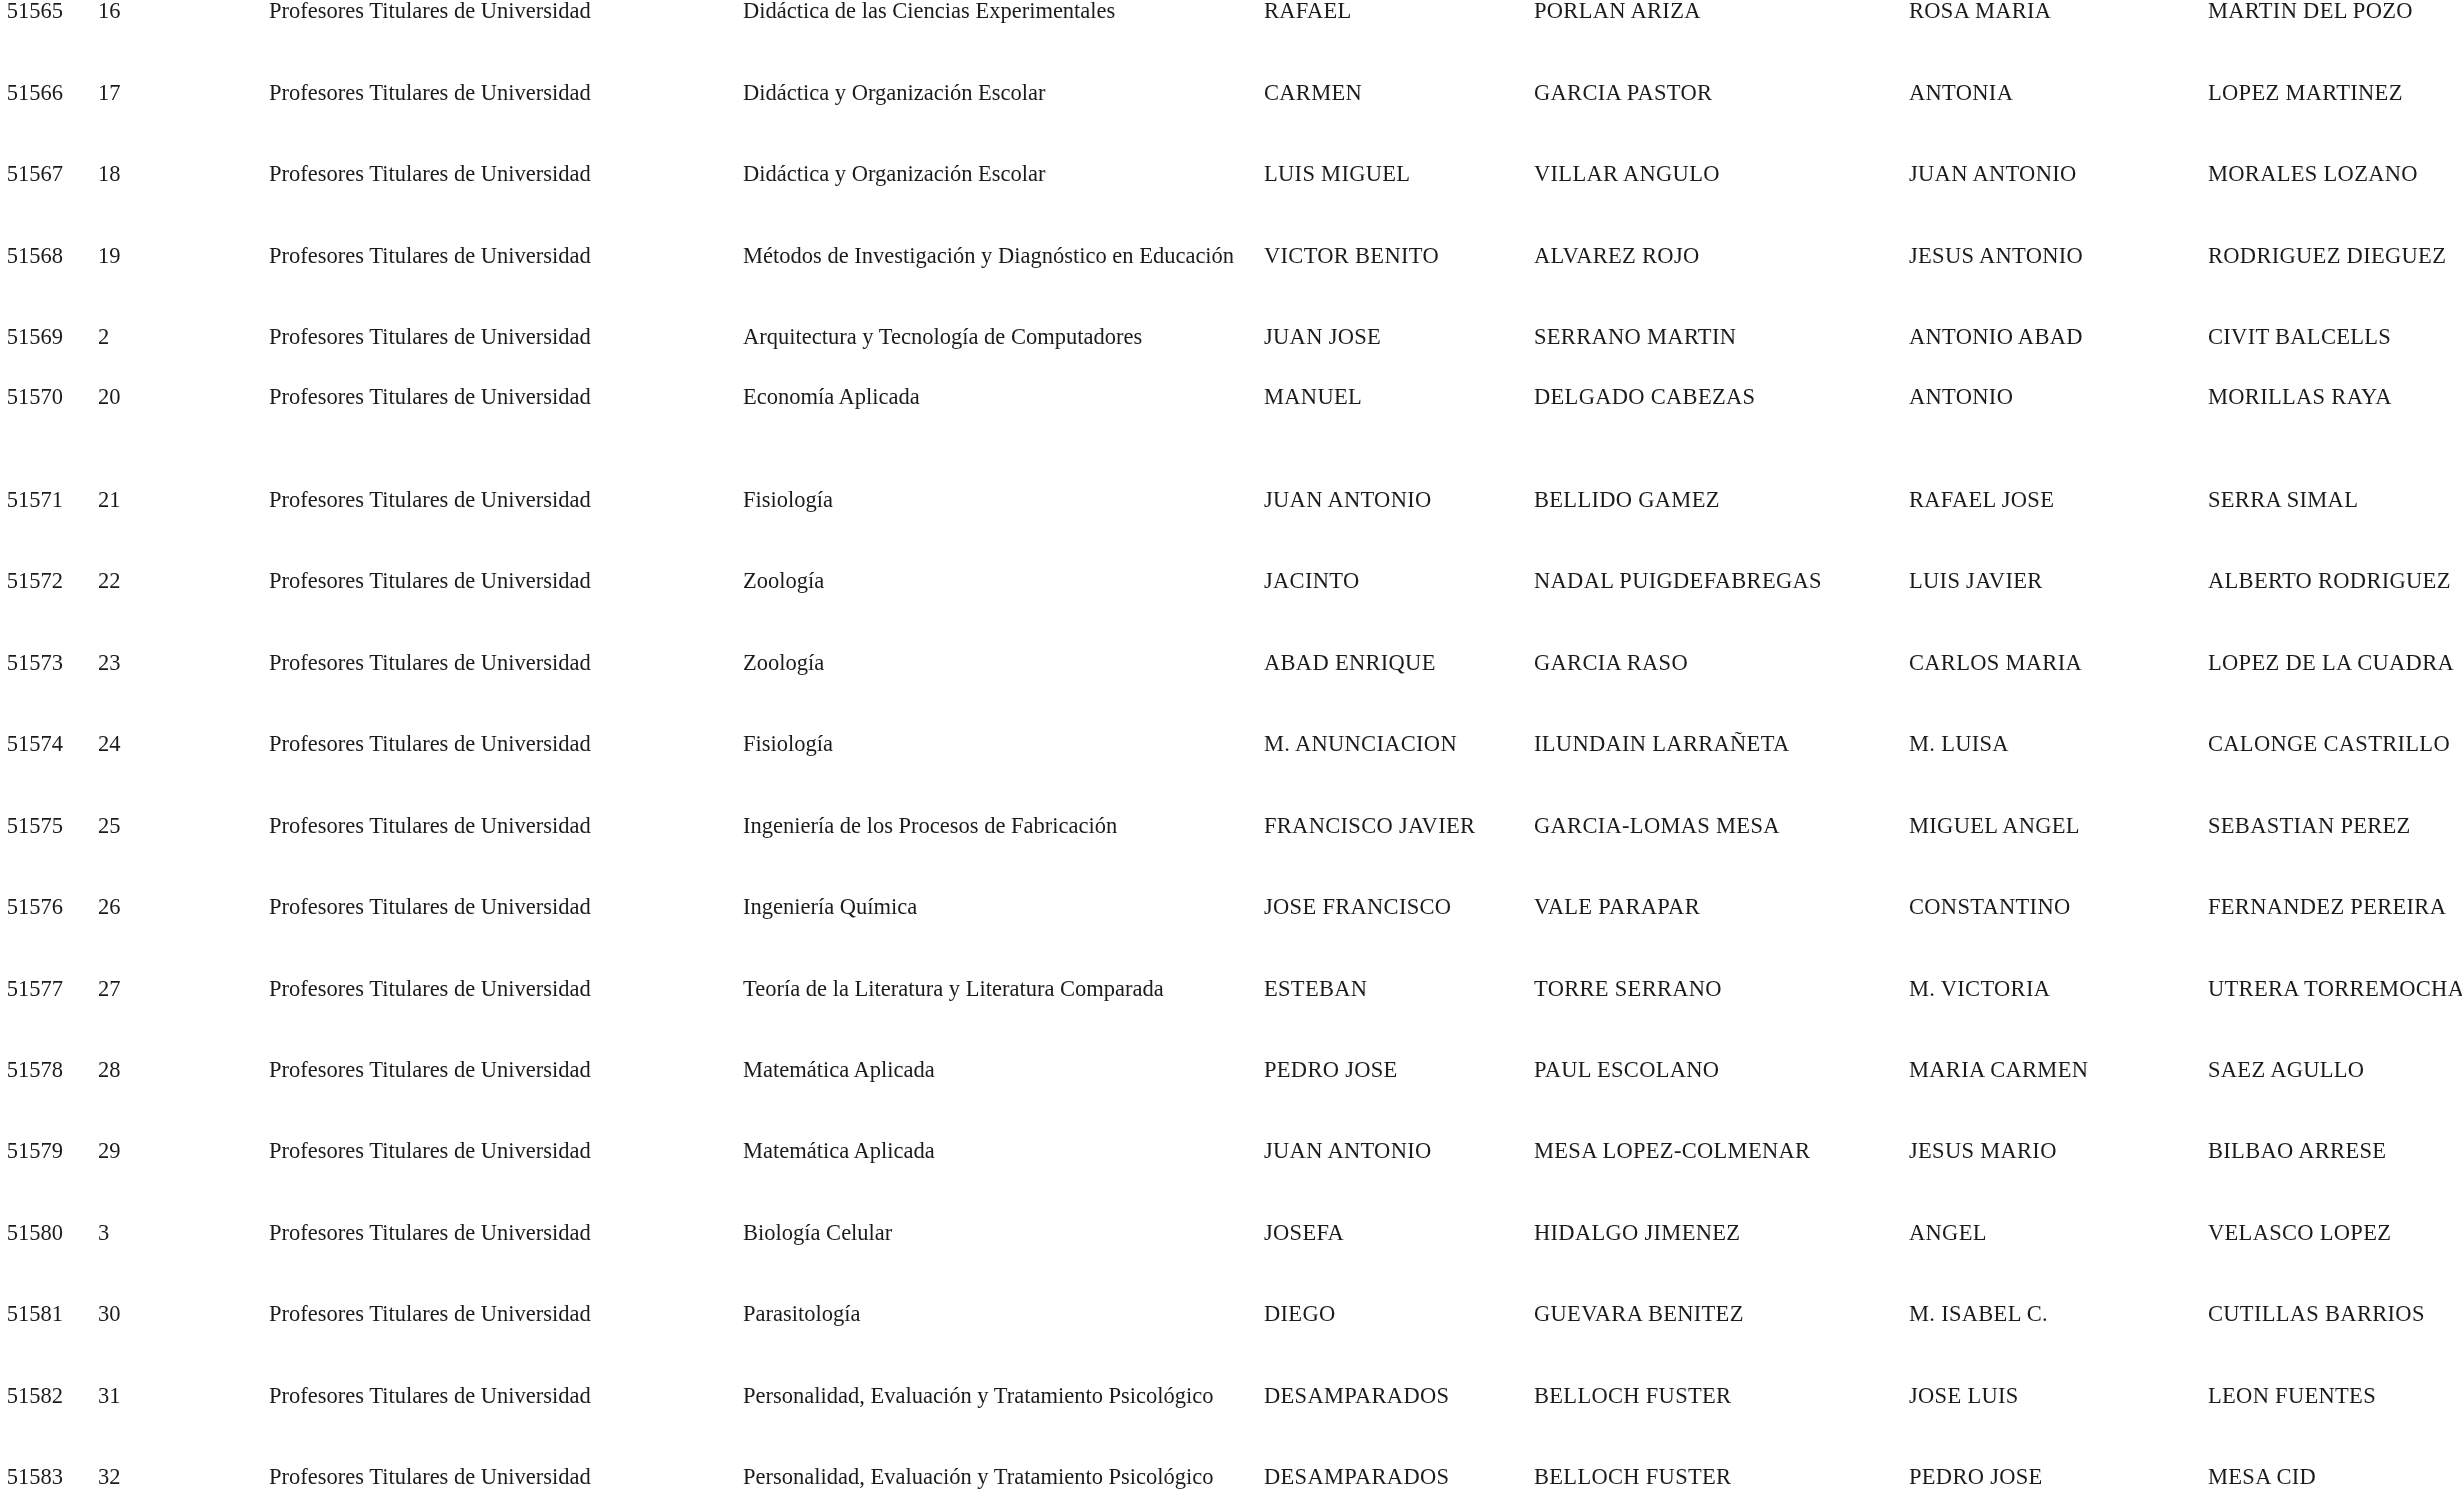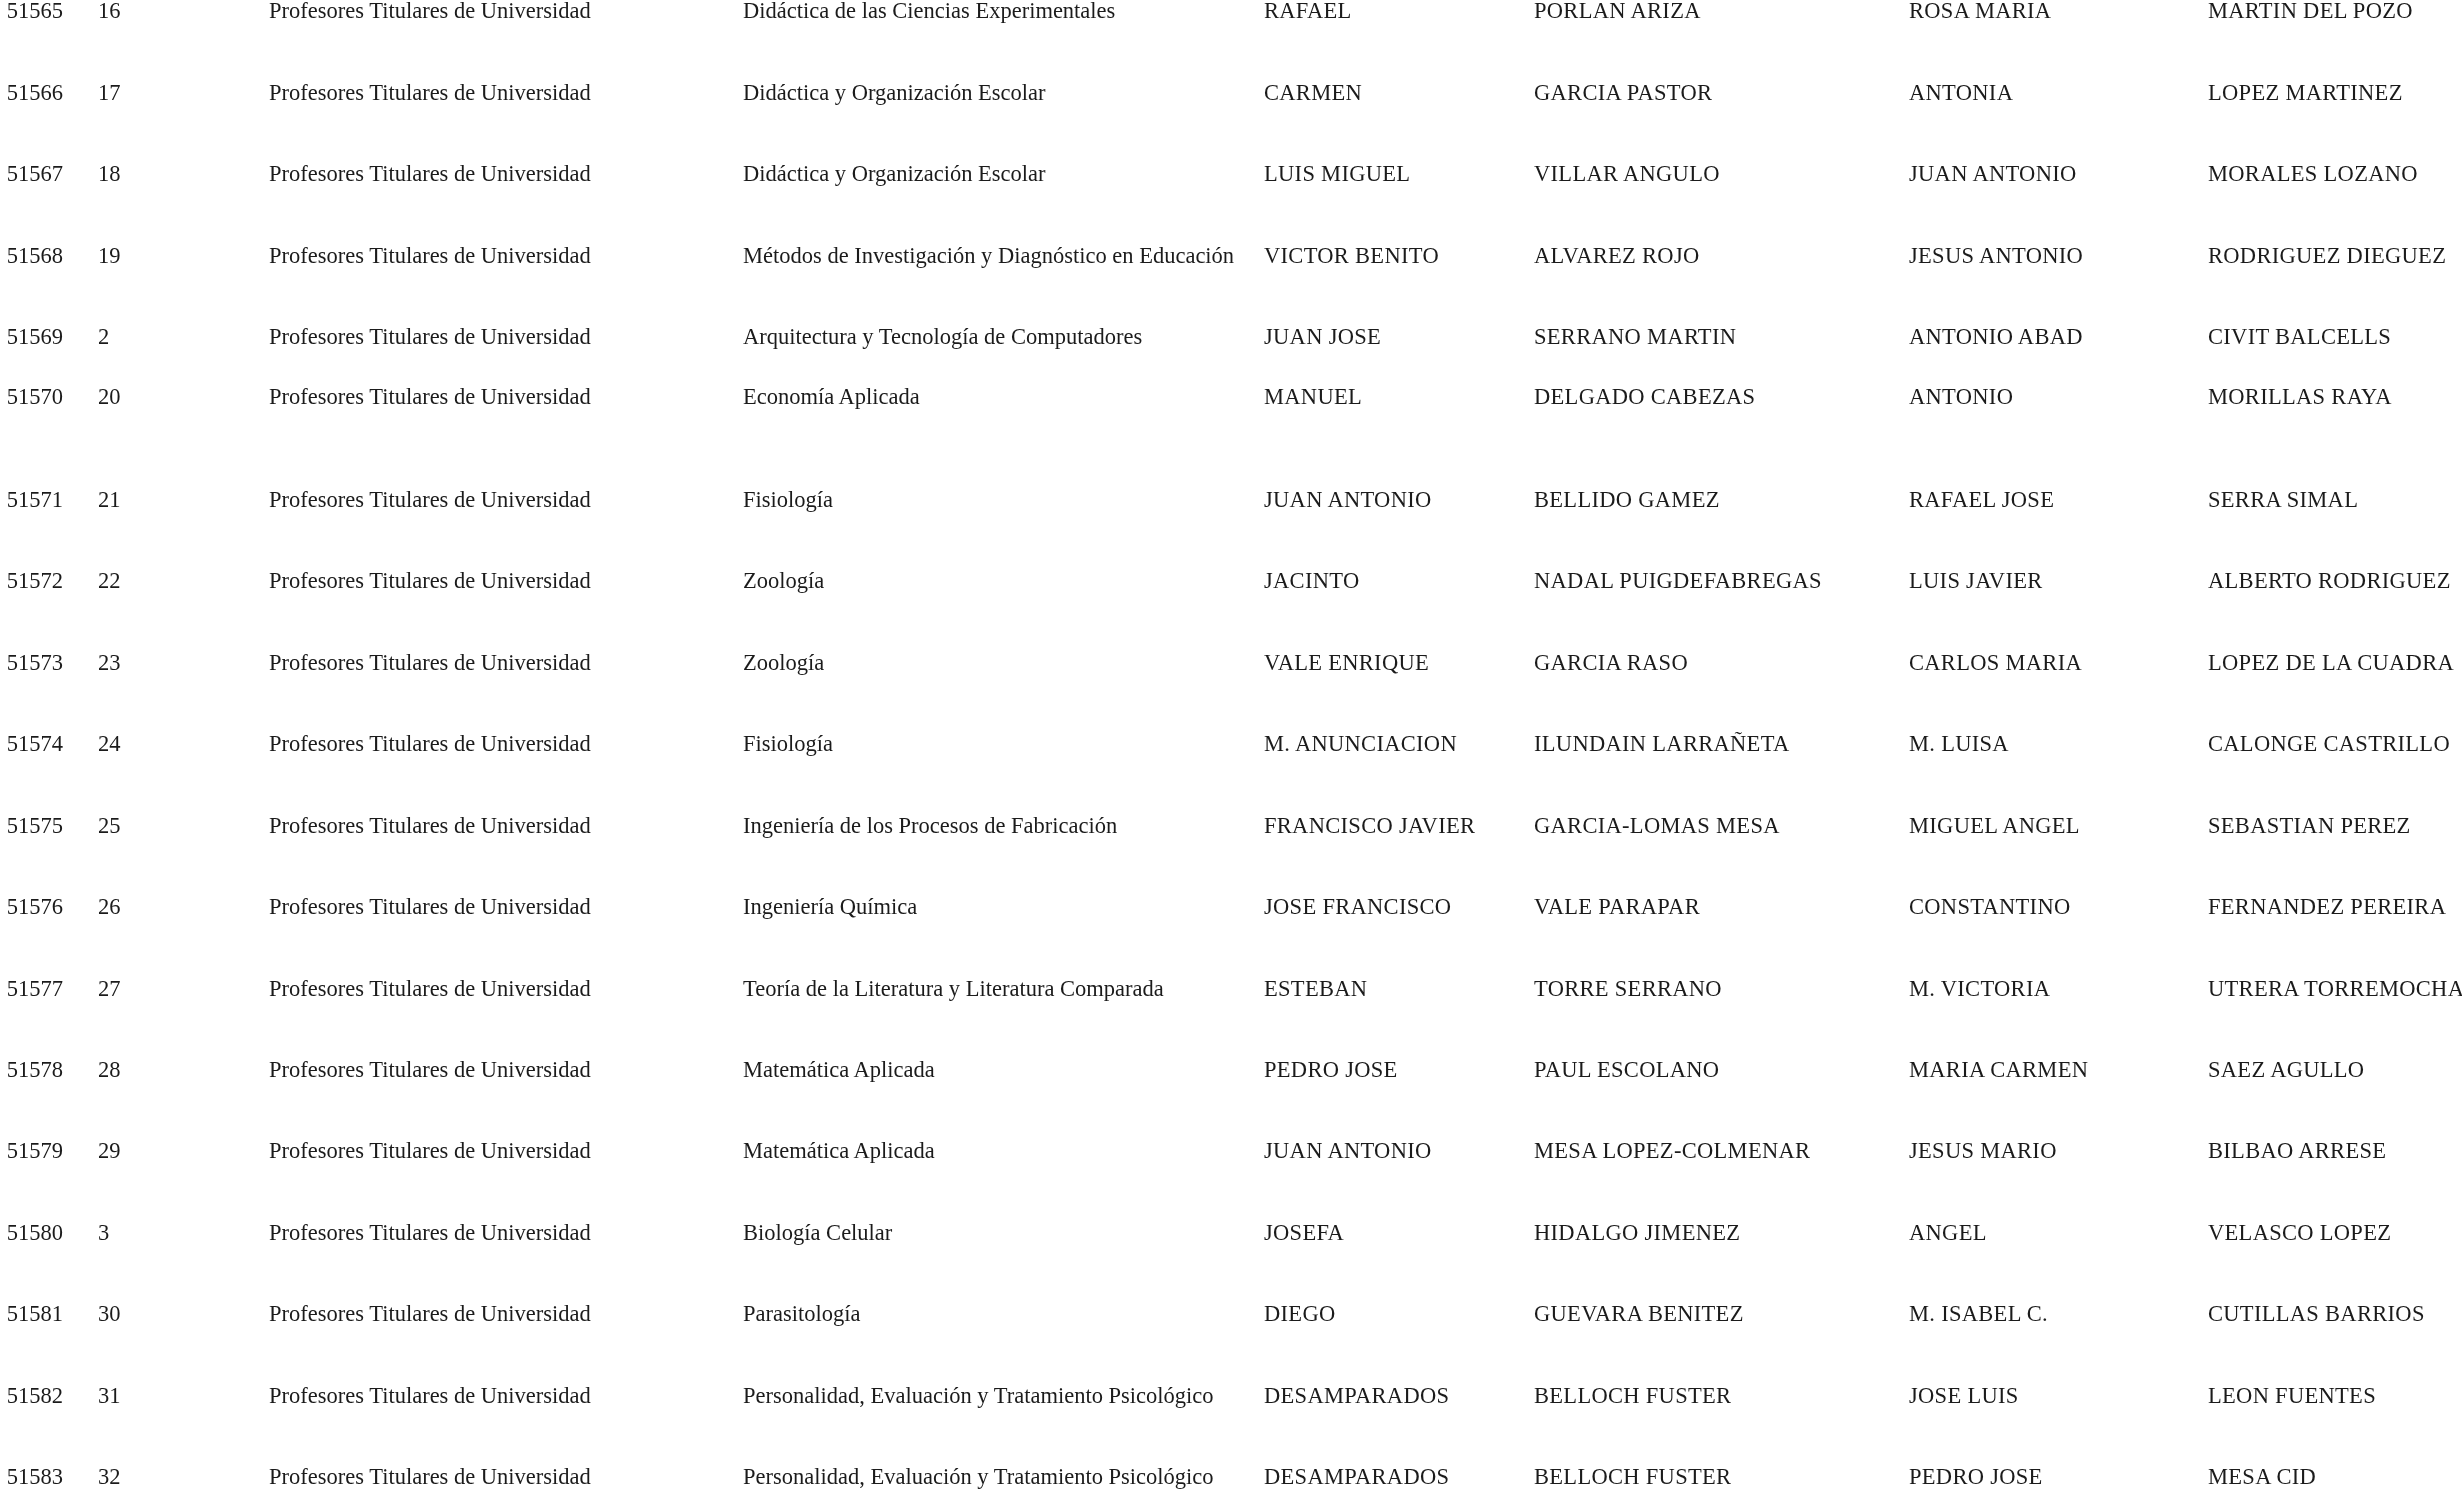--- a/index.html
+++ b/index.html
@@ -125,21 +125,21 @@
         <span class="cell c4">JACINTO</span>
         <span class="cell c5">NADAL PUIGDEFABREGAS</span>
         <span class="cell c6">LUIS JAVIER</span>
         <span class="cell c7">ALBERTO RODRIGUEZ</span>
       </div>
       <div class="row" style="top: 650px; text-align: right;">
         <span class="cell c0">51573</span>
         <span class="cell c1">23</span>
         <span class="cell c2">Profesores Titulares de Universidad</span>
         <span class="cell c3">Zoología</span>
-        <span class="cell c4">VALE ENRIQUE</span>
+        <span class="cell c4">ABAD ENRIQUE</span>
         <span class="cell c5">GARCIA RASO</span>
         <span class="cell c6">CARLOS MARIA</span>
         <span class="cell c7">LOPEZ DE LA CUADRA</span>
       </div>
       <div class="row" style="top: 731px;">
         <span class="cell c0">51574</span>
         <span class="cell c1">24</span>
         <span class="cell c2">Profesores Titulares de Universidad</span>
         <span class="cell c3">Fisiología</span>
         <span class="cell c4">M. ANUNCIACION</span>

